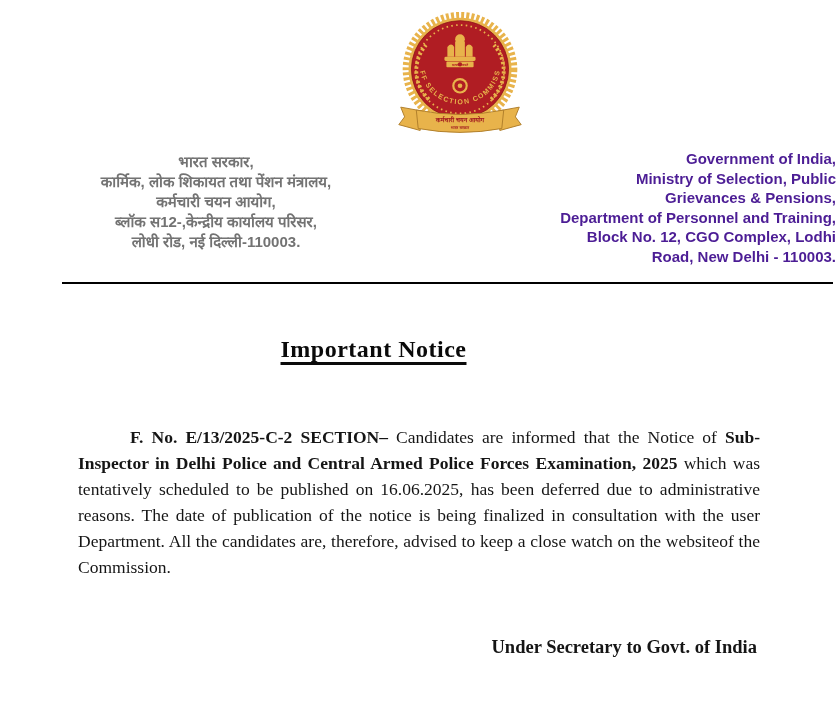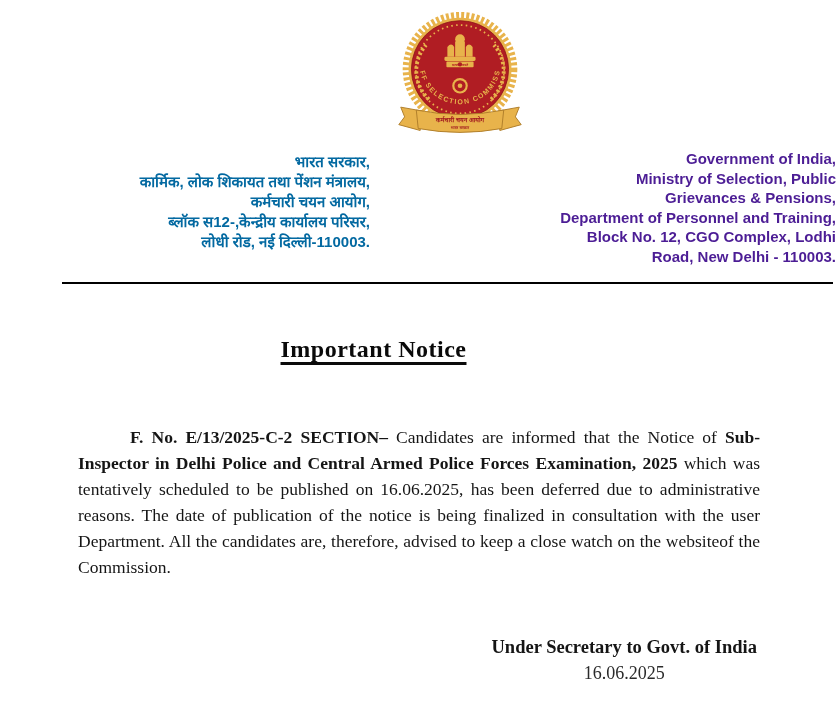--- a/index.html
+++ b/index.html
@@ -22,26 +22,26 @@
     width: 128px;
     height: 136px;
   }
 
   
   .letterhead-hindi {
     position: absolute;
     left: 62px;
     top: 152px;
     width: 308px;
-    text-align: right;
+    text-align: center;
     font-family: "Liberation Sans", sans-serif;
     font-weight: bold;
     font-size: 15px;
     line-height: 20px;
-    color: #0369a1;
+    color: #737373;
   }
   .letterhead-english {
     position: absolute;
     left: 540px;
     top: 149px;
     width: 296px;
     text-align: right;
     font-family: "Liberation Sans", sans-serif;
     font-weight: bold;
     font-size: 15px;
@@ -87,21 +87,21 @@
     text-indent: 52px;
     color: #151515;
   }
   .notice-body .bold { font-weight: bold; }
 
   
   .signature {
     position: absolute;
     right: 81px;
     top: 635px;
-    text-align: center;
+    text-align: left;
     font-family: "Liberation Serif", serif;
     color: #151515;
   }
   .signature .sig-title {
     font-weight: bold;
     font-size: 18.5px;
     line-height: 24px;
   }
   .signature .sig-date {
     font-size: 18px;
@@ -178,16 +178,15 @@
   </div>
 
   <div class="rule"></div>
 
   <div class="notice-title">Important Notice</div>
 
   <p class="notice-body"><span class="bold">F. No. E/13/2025-C-2 SECTION– </span><span>Candidates are informed that the Notice of </span><span class="bold">Sub-Inspector in Delhi Police and Central Armed Police Forces Examination, 2025</span><span> which was tentatively scheduled to be published on 16.06.2025, has been deferred due to administrative reasons. The date of publication of the notice is being finalized in consultation with the user Department. All the candidates are, therefore, advised to keep a close watch on the websiteof the Commission.</span></p>
 
   <div class="signature">
     <div class="sig-title">Under Secretary to Govt. of India</div>
-    <div class="sig-date">16.06.2025</div>
   </div>
 
 </div>
 
 </body></html>

